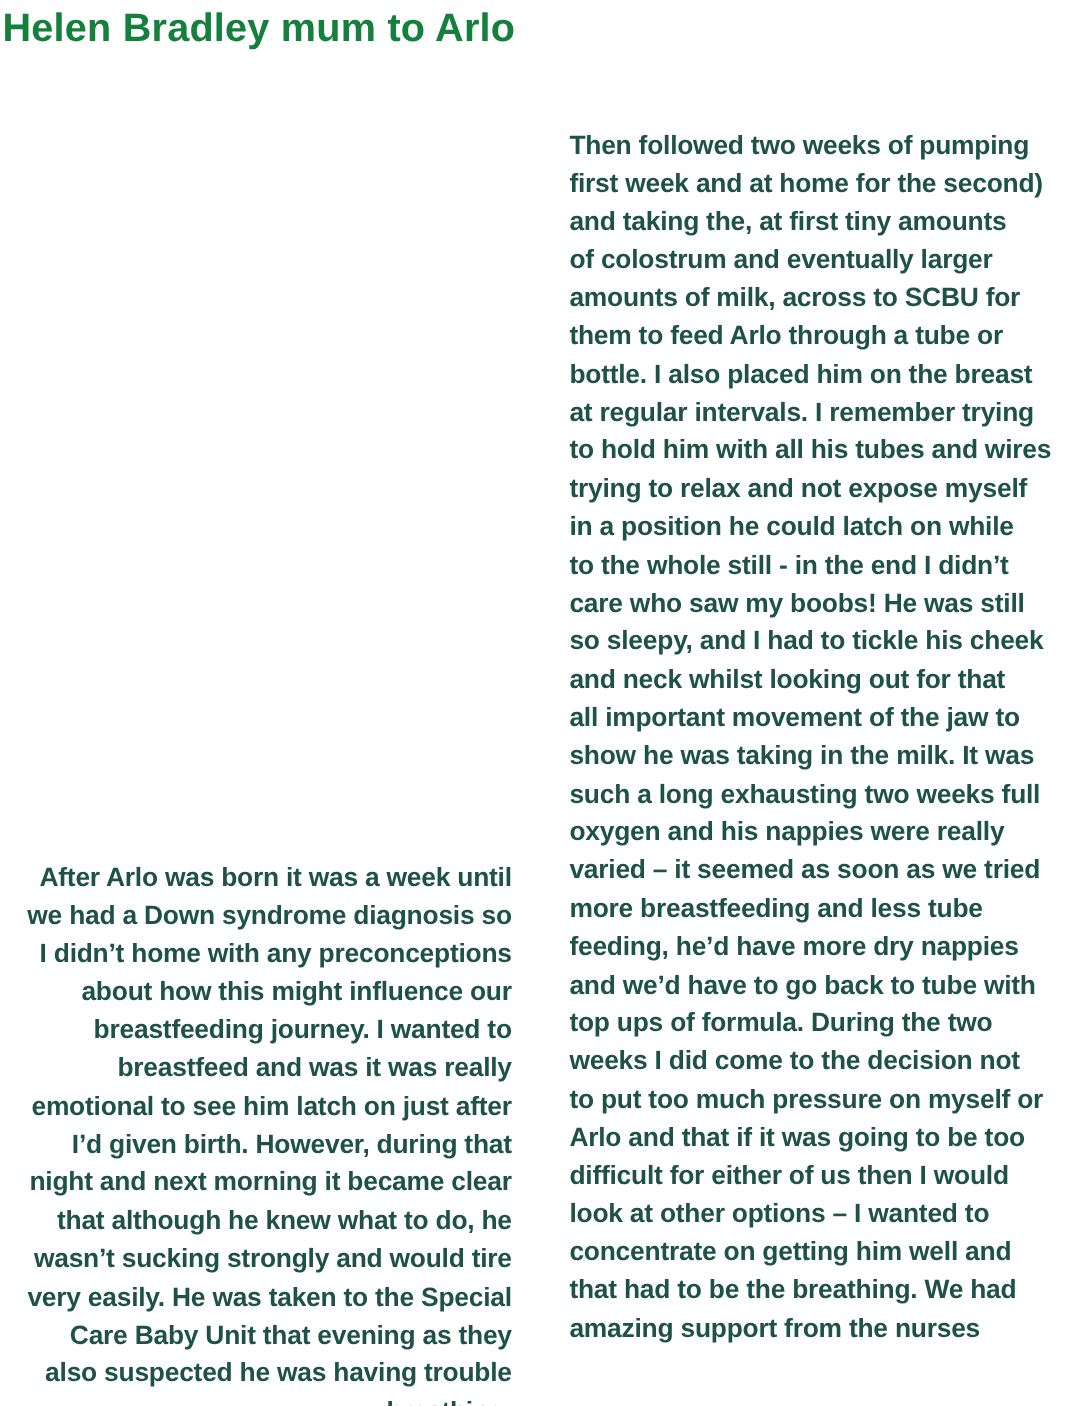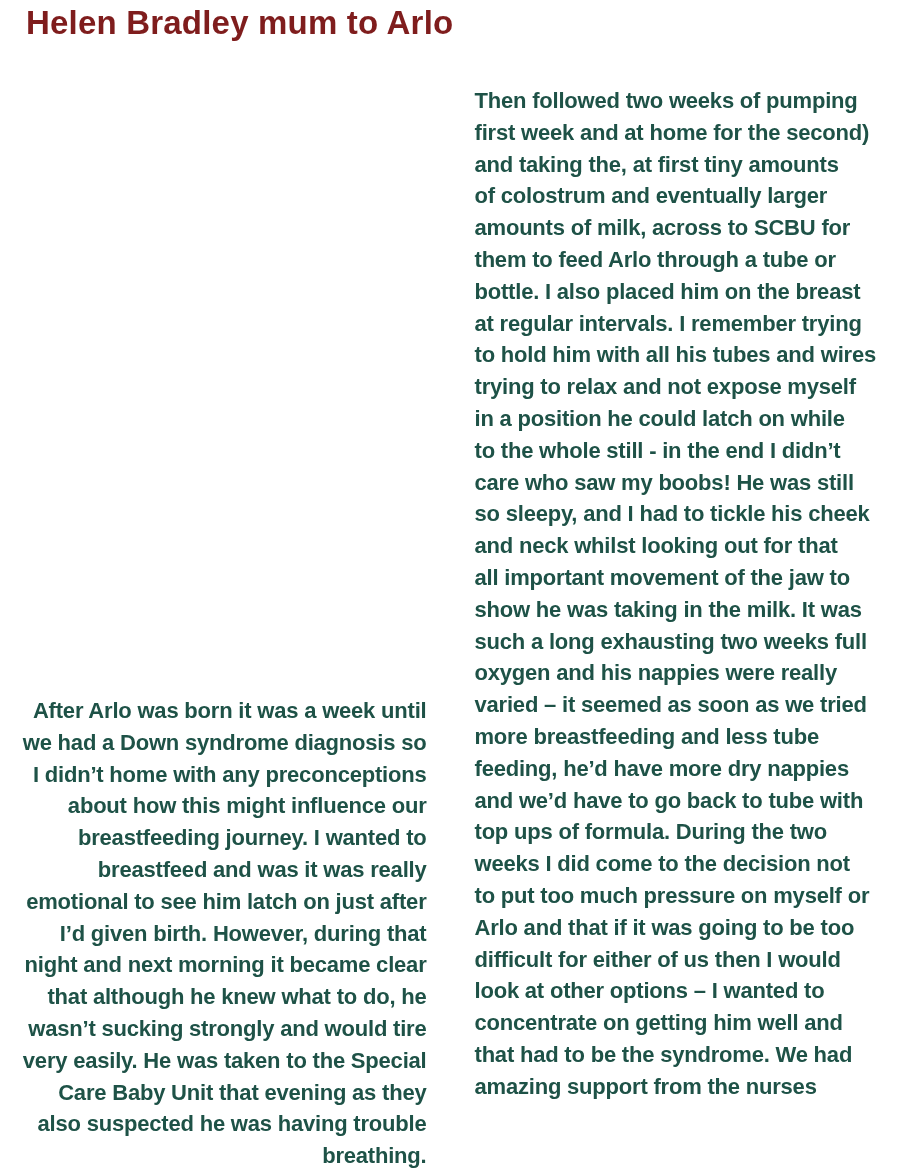--- a/index.html
+++ b/index.html
@@ -17,23 +17,22 @@
     background: #ffffff;
     overflow: hidden;
   }
   .page-title {
     position: absolute;
     left: 2px;
     top: 4px;
     font-size: 33px;
     font-weight: 700;
     letter-spacing: 0.2px;
-    color: #7f1d1d;
+    color: #15803d;
     white-space: nowrap;
-    margin-left: 24px;
   }
   .columns {
     position: absolute;
     left: 0;
     top: 85px;
     width: 901px;
     display: flex;
     gap: 48px;
     align-items: flex-start;
   }
@@ -41,20 +40,21 @@
     flex: 1 1 0;
     min-width: 0;
   }
   .column-left { padding-top: 610px; text-align: right; }
   .story-text {
     color: #1E5247;
     font-size: 22px;
     font-weight: 700;
     line-height: 31.8px;
     letter-spacing: -0.2px;
+    margin-top: 20px;
   }
   .text-line { white-space: nowrap; }
 </style>
 </head>
 <body>
 
 <div class="page">
   <h1 class="page-title">Helen Bradley mum to Arlo</h1>
 
   <div class="columns">
@@ -102,18 +102,18 @@
           <div class="text-line">more breastfeeding and less tube</div>
           <div class="text-line">feeding, he’d have more dry nappies</div>
           <div class="text-line">and we’d have to go back to tube with</div>
           <div class="text-line">top ups of formula. During the two</div>
           <div class="text-line">weeks I did come to the decision not</div>
           <div class="text-line">to put too much pressure on myself or</div>
           <div class="text-line">Arlo and that if it was going to be too</div>
           <div class="text-line">difficult for either of us then I would</div>
           <div class="text-line">look at other options – I wanted to</div>
           <div class="text-line">concentrate on getting him well and</div>
-          <div class="text-line">that had to be the syndrome. We had</div>
+          <div class="text-line">that had to be the breathing. We had</div>
           <div class="text-line">amazing support from the nurses</div>
         </div>
     </div>
   </div>
 </div>
 
 </body></html>

